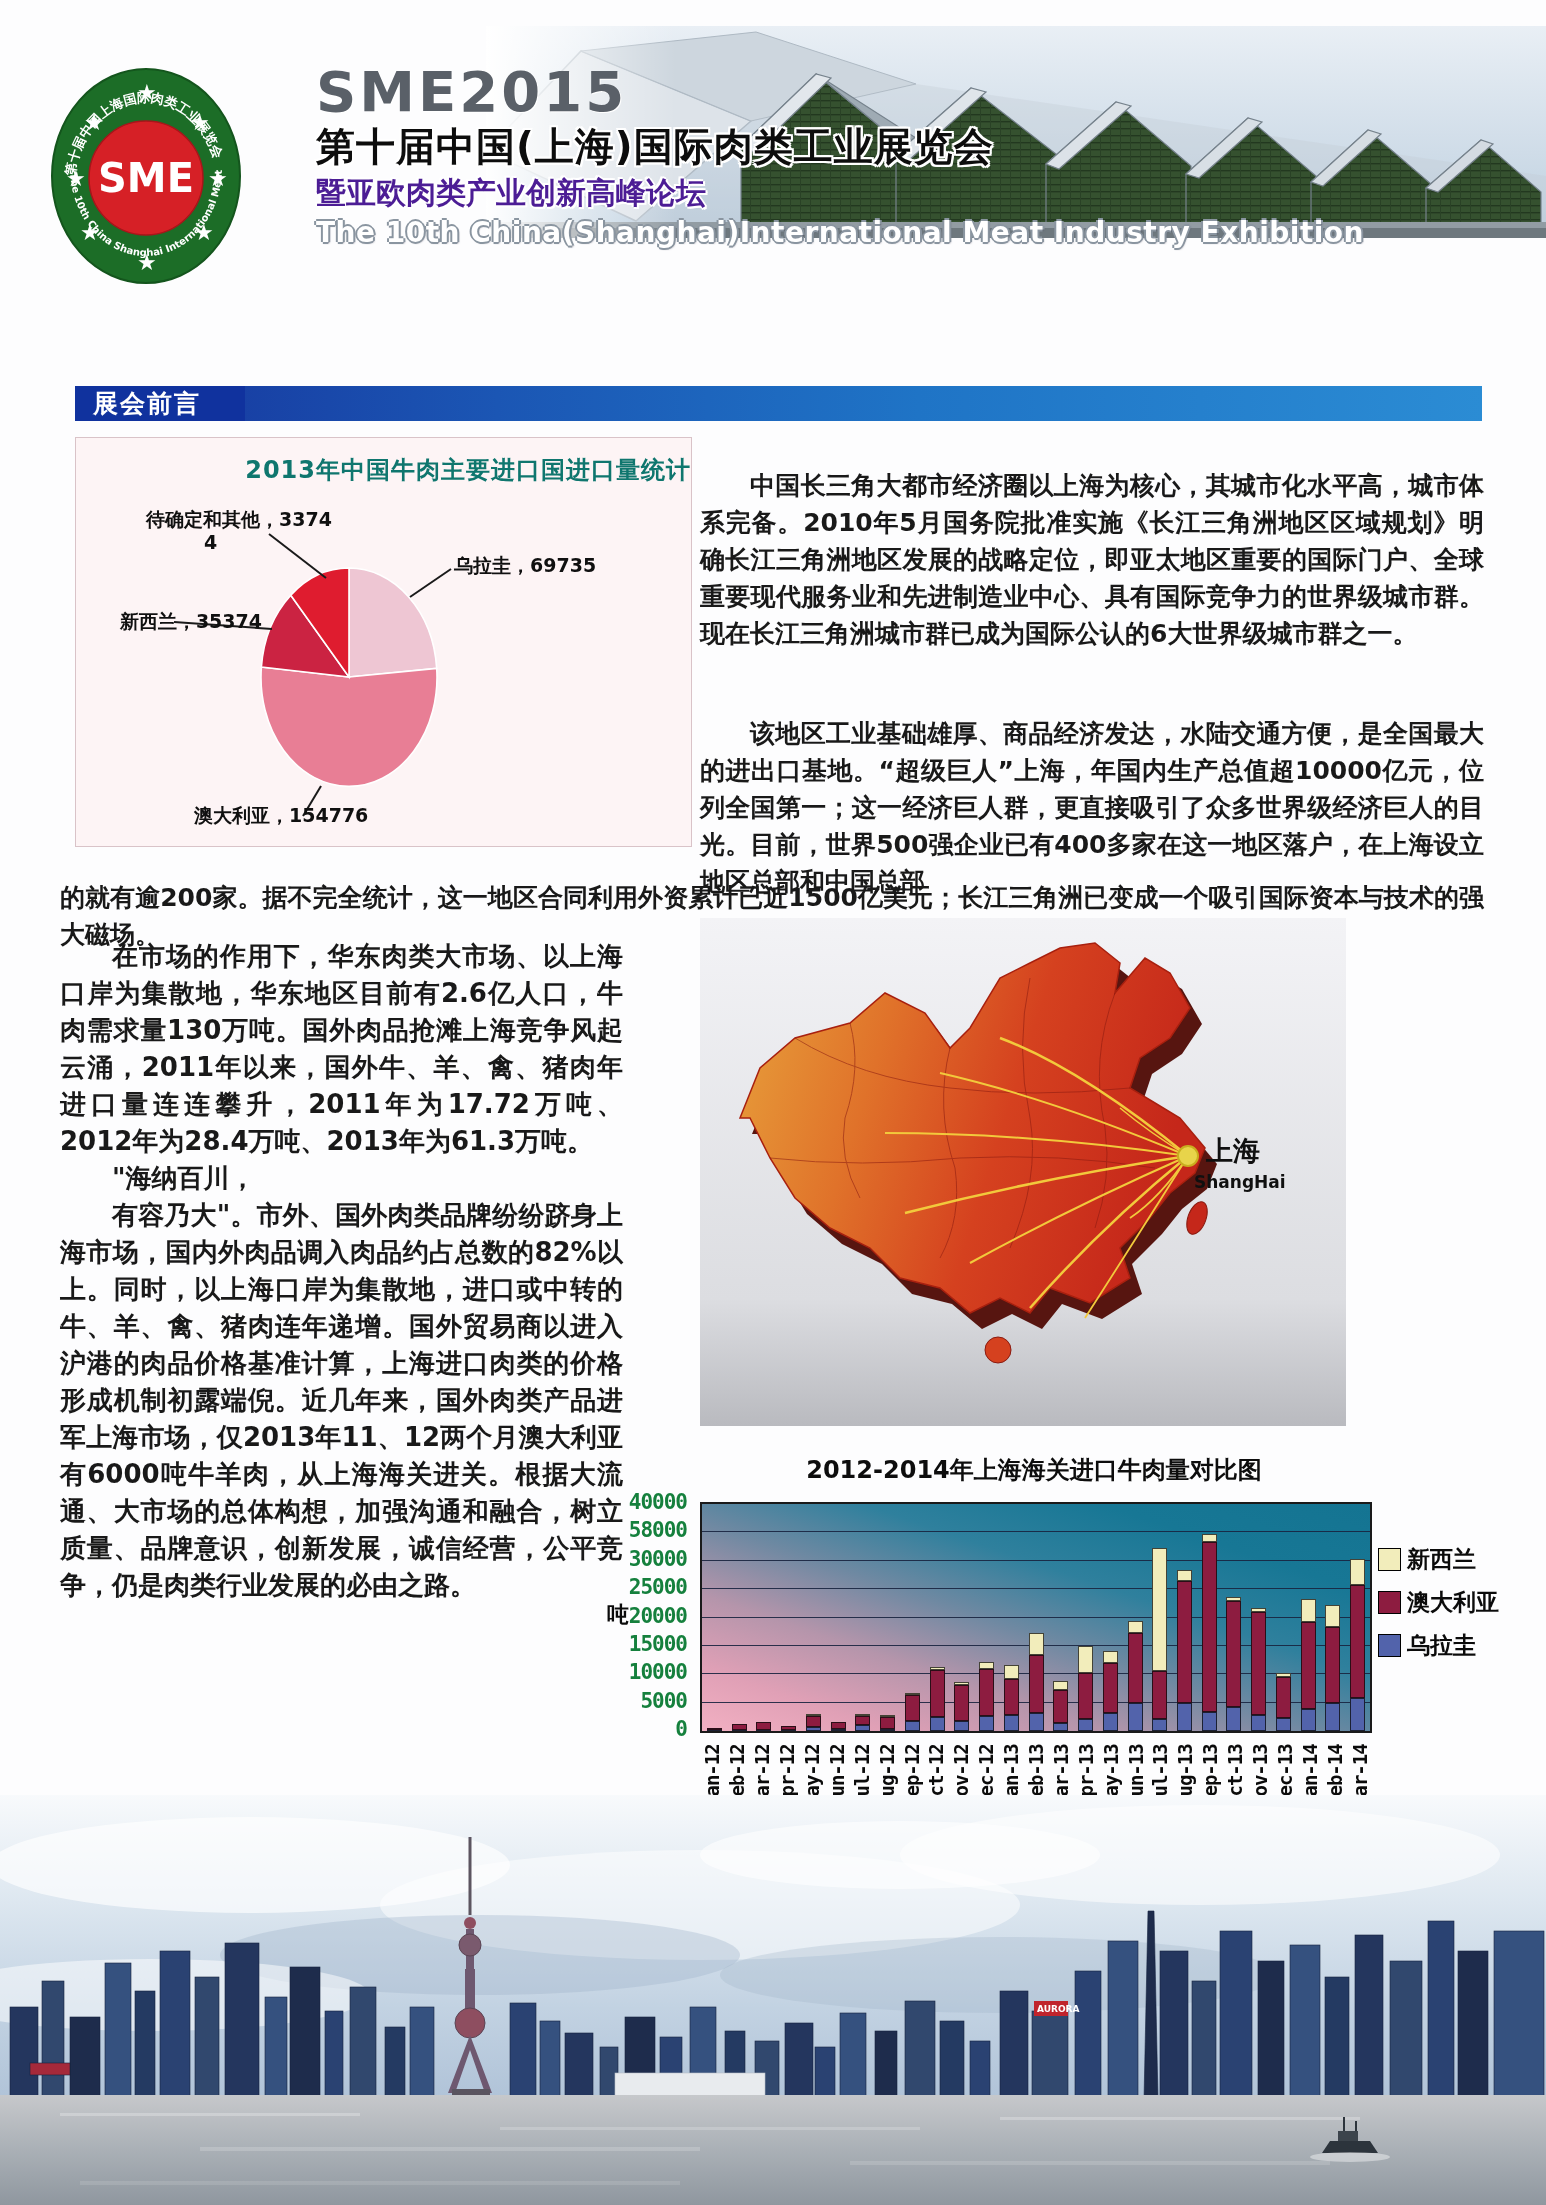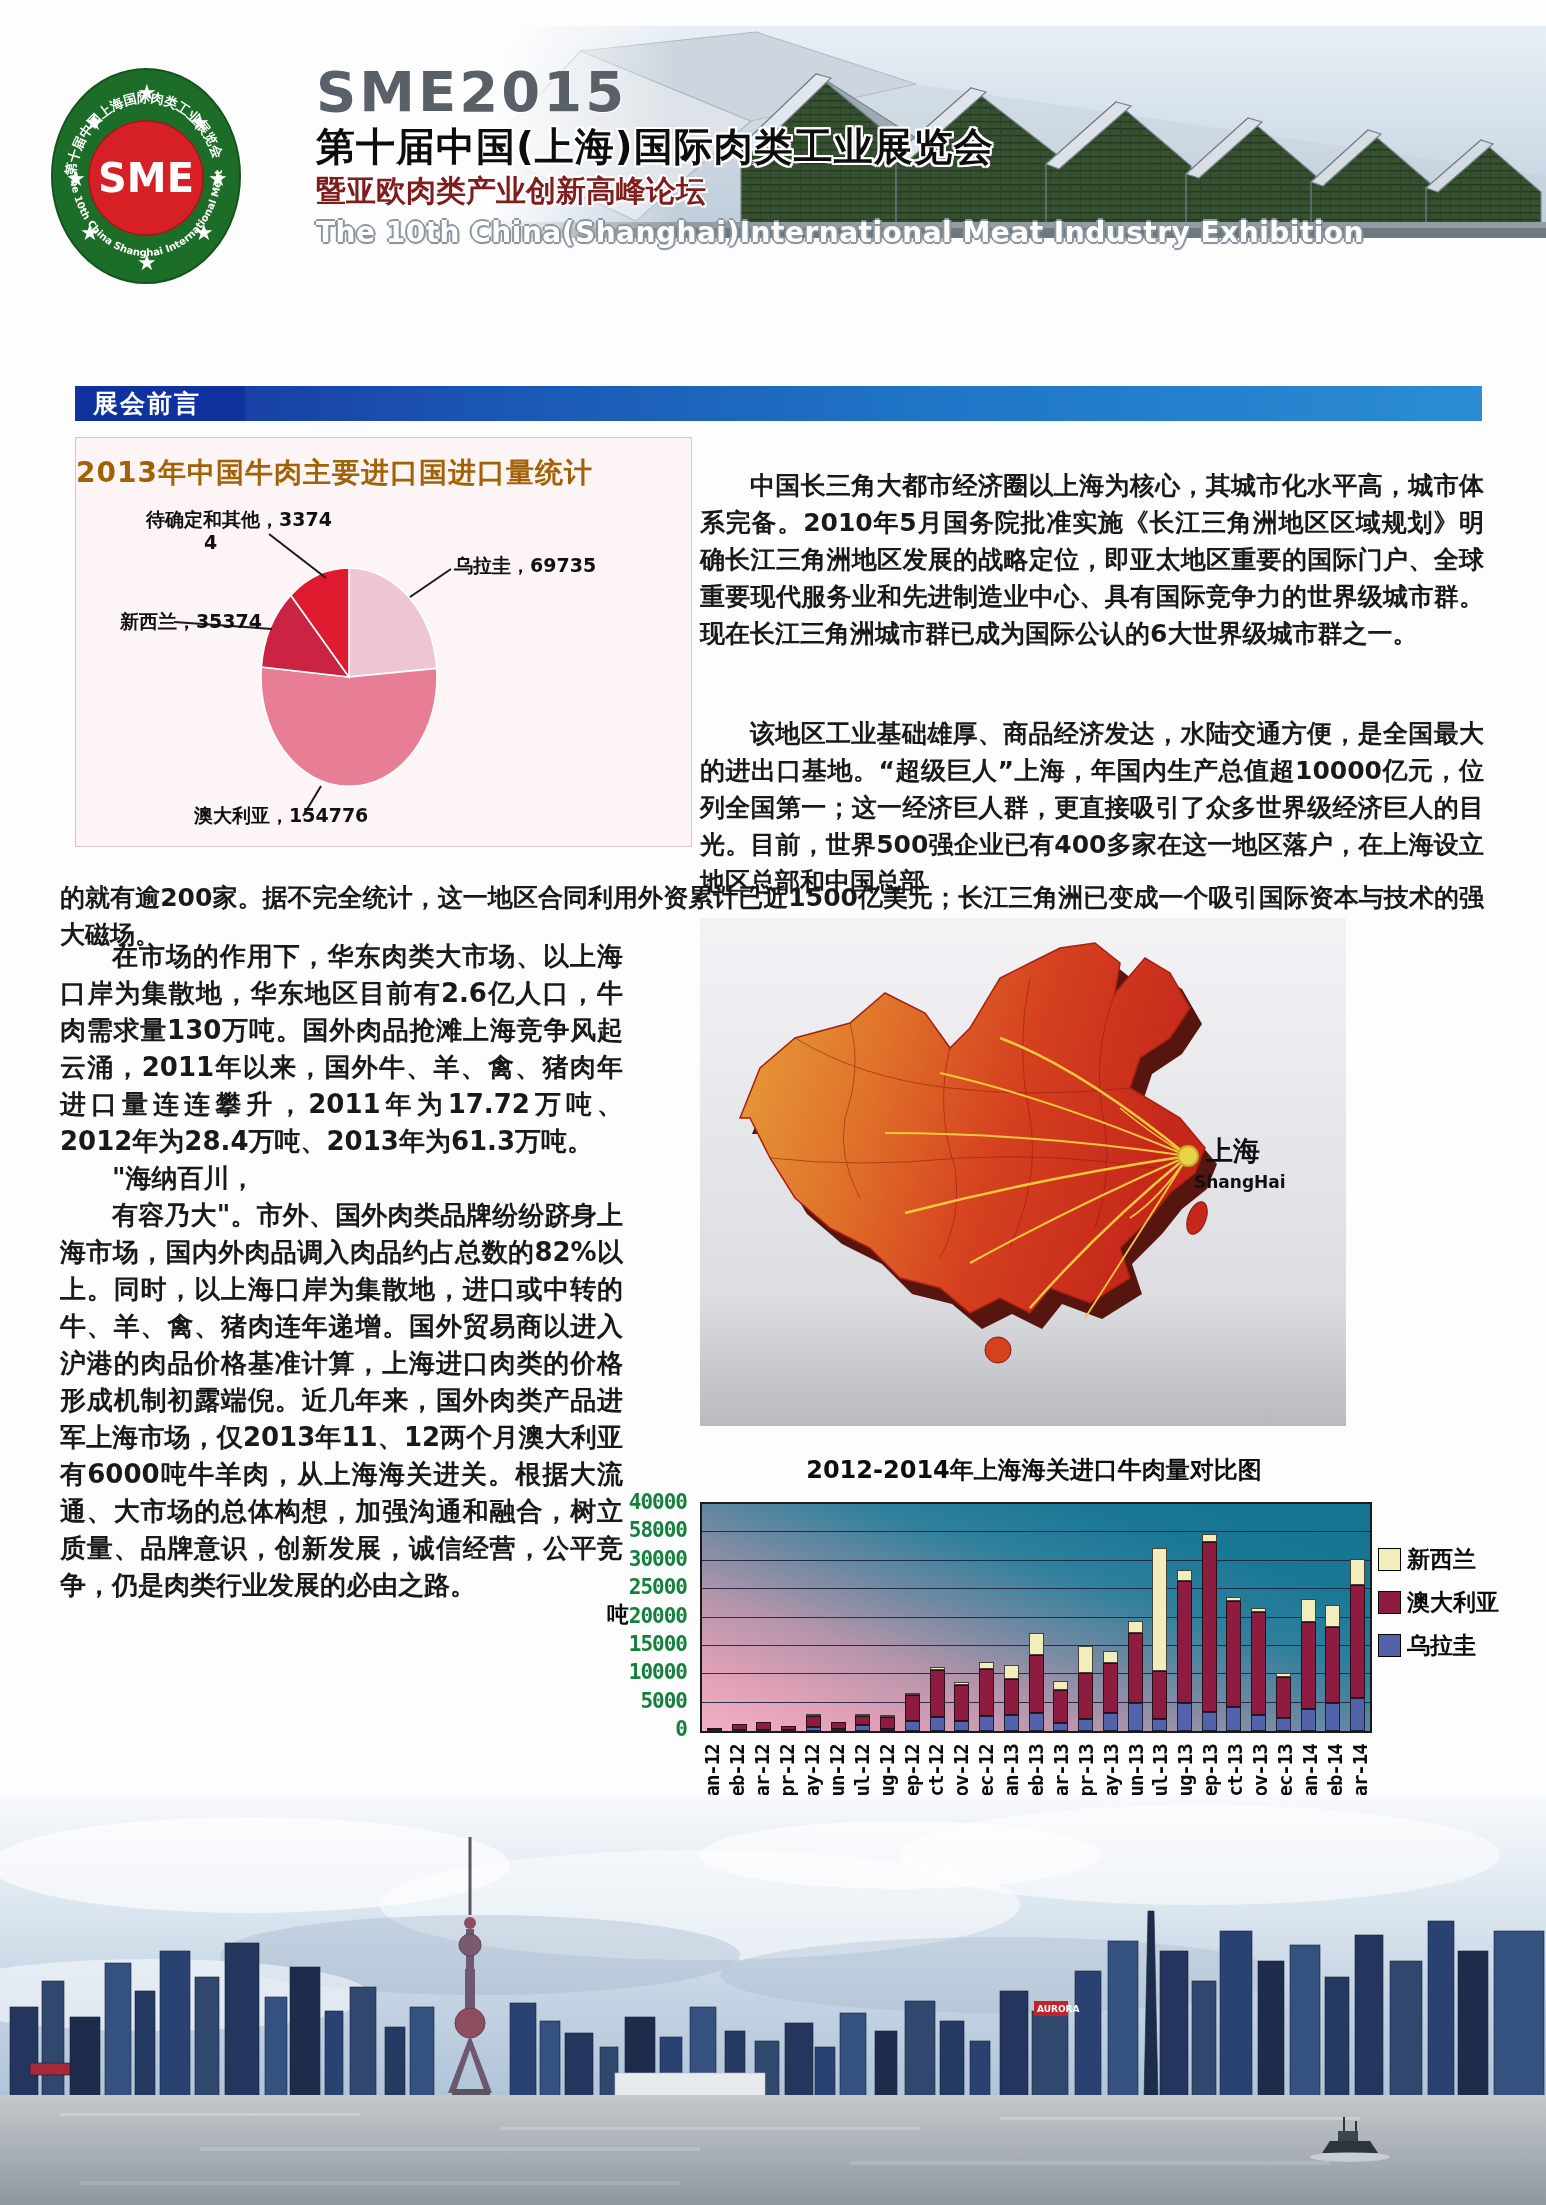--- a/index.html
+++ b/index.html
@@ -7,35 +7,35 @@
        font-family:"DejaVu Sans",sans-serif;color:#151515;}
   .abs{position:absolute;}
   
   #hdr-building{left:486px;top:26px;width:1060px;height:212px;}
   #logo{left:44px;top:58px;width:204px;height:236px;}
   #hdr-text{left:316px;top:62px;width:1100px;z-index:5;}
   .t-sme{font-size:56px;font-weight:800;color:#5a6068;letter-spacing:3px;line-height:60px;
          text-shadow:1px 1px 0 #fff;}
   .t-cn{font-size:39px;font-weight:900;color:#0d0d0d;line-height:50px;letter-spacing:1px;
         text-shadow:2px 0 #fff,-2px 0 #fff,0 2px #fff,0 -2px #fff,2px 2px #fff,-2px -2px #fff,2px -2px #fff,-2px 2px #fff;}
-  .t-cn2{font-size:30px;font-weight:900;color:#7f1d1d;line-height:42px;
-        text-shadow:2px 0 #fff,-2px 0 #fff,0 2px #fff,0 -2px #fff,2px 2px #fff,-2px -2px #fff;font-family:Liberation Mono, monospace;}
+  .t-cn2{font-size:30px;font-weight:900;color:#4c1d95;line-height:42px;
+        text-shadow:2px 0 #fff,-2px 0 #fff,0 2px #fff,0 -2px #fff,2px 2px #fff,-2px -2px #fff;}
   .t-en{font-size:28px;font-weight:700;color:#fff;line-height:38px;letter-spacing:.5px;
         text-shadow:2px 0 #8a95a0,-2px 0 #8a95a0,0 2px #8a95a0,0 -2px #8a95a0,1px 1px 2px #556;}
   
   #banner{left:75px;top:386px;width:1407px;height:35px;
           background:linear-gradient(90deg,#16339b 0%,#1b56b4 30%,#1f74c6 60%,#2b8cd4 100%);}
   #banner-label{position:absolute;left:0;top:0;height:35px;width:170px;background:#10329e;
           display:flex;align-items:center;}
   #banner-label span{color:#fff;font-size:25px;font-weight:800;padding-left:18px;letter-spacing:2px;}
   
   #pie-panel{left:75px;top:437px;width:615px;height:408px;background:#fdf4f5;
              border:1px solid #d9c3c8;}
-  #pie-title{position:absolute;left:0;top:16px;width:100%;text-align:left;
-             font-size:28px;font-weight:900;color:#a16207;letter-spacing:1px;}
+  #pie-title{position:absolute;left:0;top:16px;width:100%;text-align:right;
+             font-size:24px;font-weight:900;color:#0f766e;letter-spacing:1px;}
   #pie-svg{position:absolute;left:0;top:0;width:615px;height:408px;}
   .pie-label{position:absolute;font-size:19px;font-weight:800;color:#101010;line-height:23px;}
   
   .para{font-size:25px;line-height:37px;text-align:justify;font-weight:600;color:#191919;}
   #intro-p1{left:700px;top:442px;width:784px;}
   #intro-p2{left:700px;top:690px;width:784px;}
   #intro-p3{left:60px;top:854px;width:1424px;}
   .indent{text-indent:2em;}
   #left-col{left:60px;top:938px;width:563px;}
   #left-col .para{font-size:26px;line-height:37px;}

